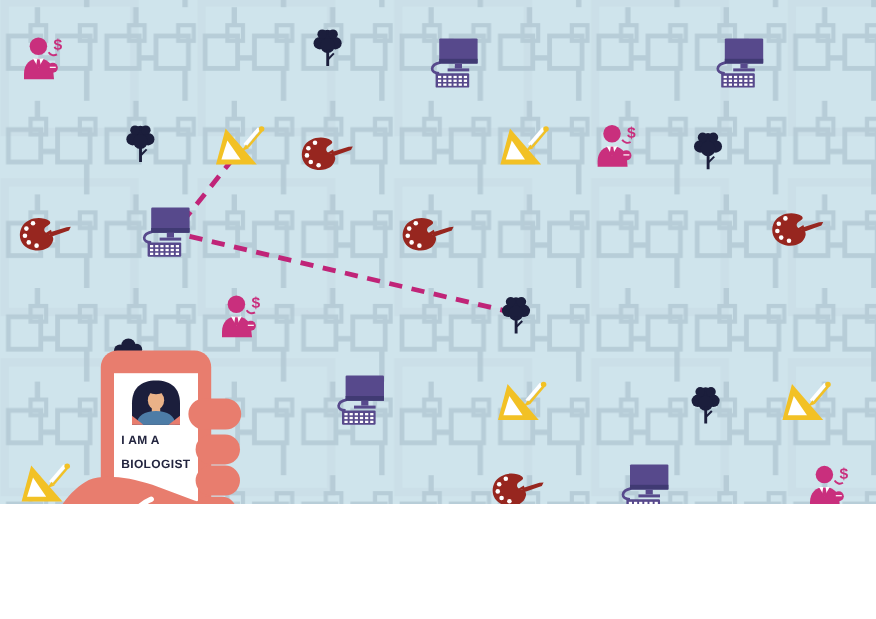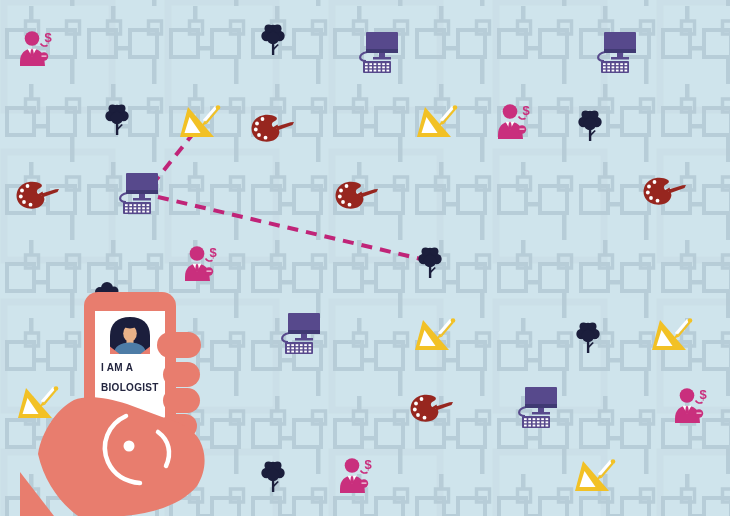--- a/index.html
+++ b/index.html
@@ -1,17 +1,17 @@
 <!DOCTYPE html>
 <html style="--background: #cfe4ec; --pattern-line: #b3c9d4; --pattern-line-light: #c6dbe3; --magenta: #c92f7d; --navy: #1b1e3c; --purple: #57498c; --purple-dark: #403a73; --dark-red: #97261f; --gold: #f2c125; --coral: #e87d6e; --dash-line: #c02478; --skin: #eab288; --shirt-blue: #4d7ca6; --text-navy: #23253f;"><head>
 <meta charset="utf-8">
 <style>
   html,body{margin:0;padding:0;background:#fff;}
   .canvas{
-    position:relative;width:730px;height:516px;overflow:hidden;
+    position:relative;width:730px;height:420px;overflow:hidden;
     background:var(--background,#cfe4ec);
     font-family:"Liberation Sans",sans-serif;
   }
   .layer{position:absolute;left:0;top:0;}
   #bg-svg{z-index:0;}
   #connection-svg{z-index:1;}
   #icon-layer{position:absolute;inset:0;z-index:2;}
   .scene-icon{position:absolute;display:block;}
   #hand-phone{position:absolute;left:10px;top:276px;z-index:3;}
   .card-text{

